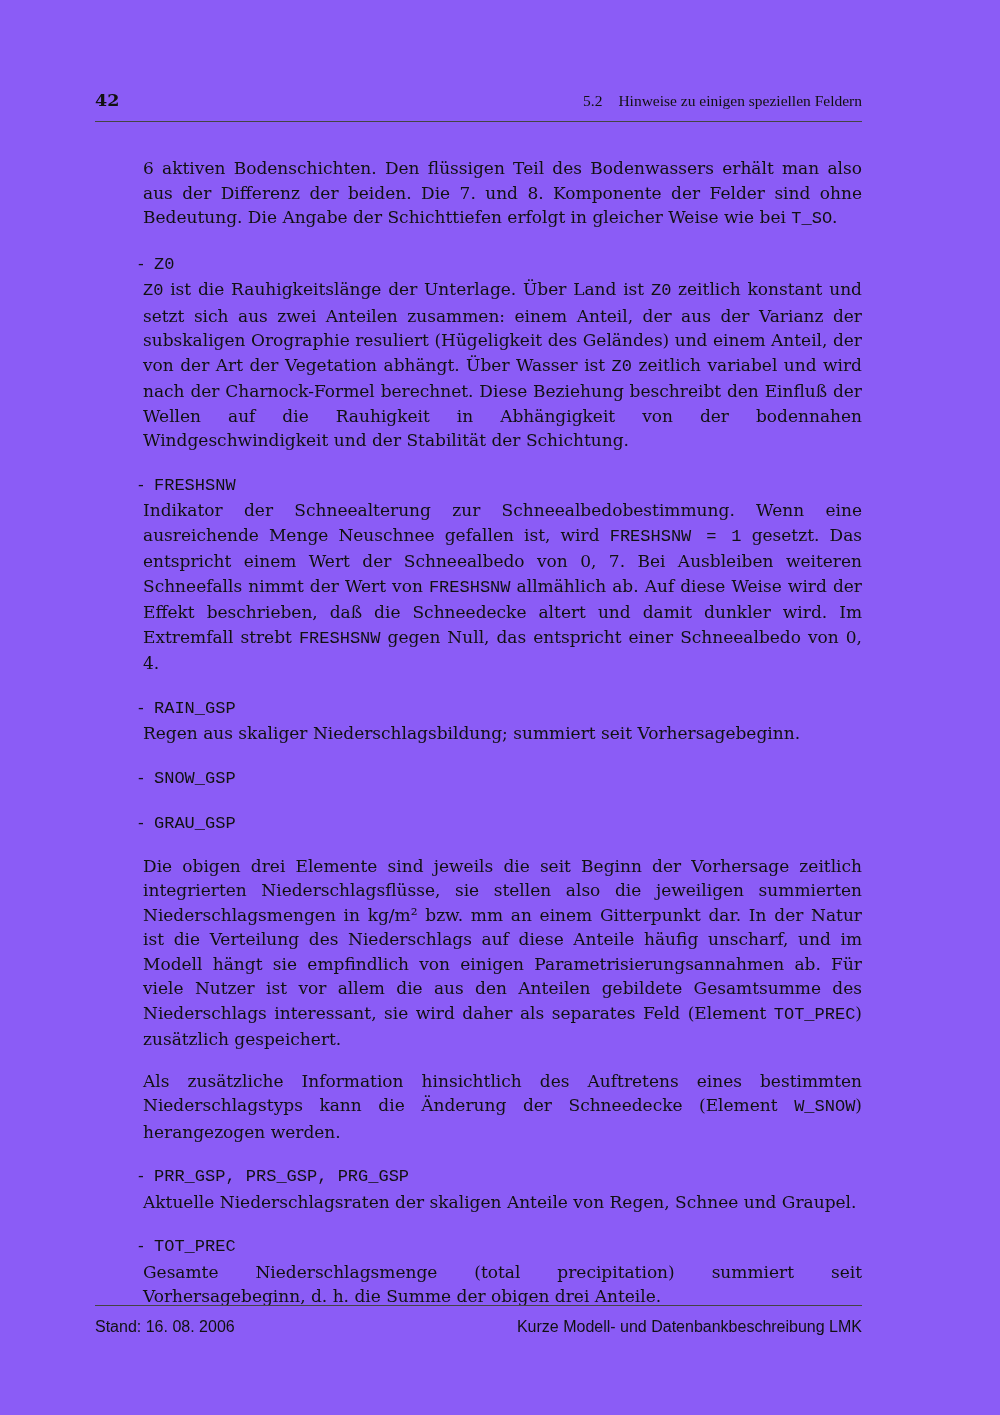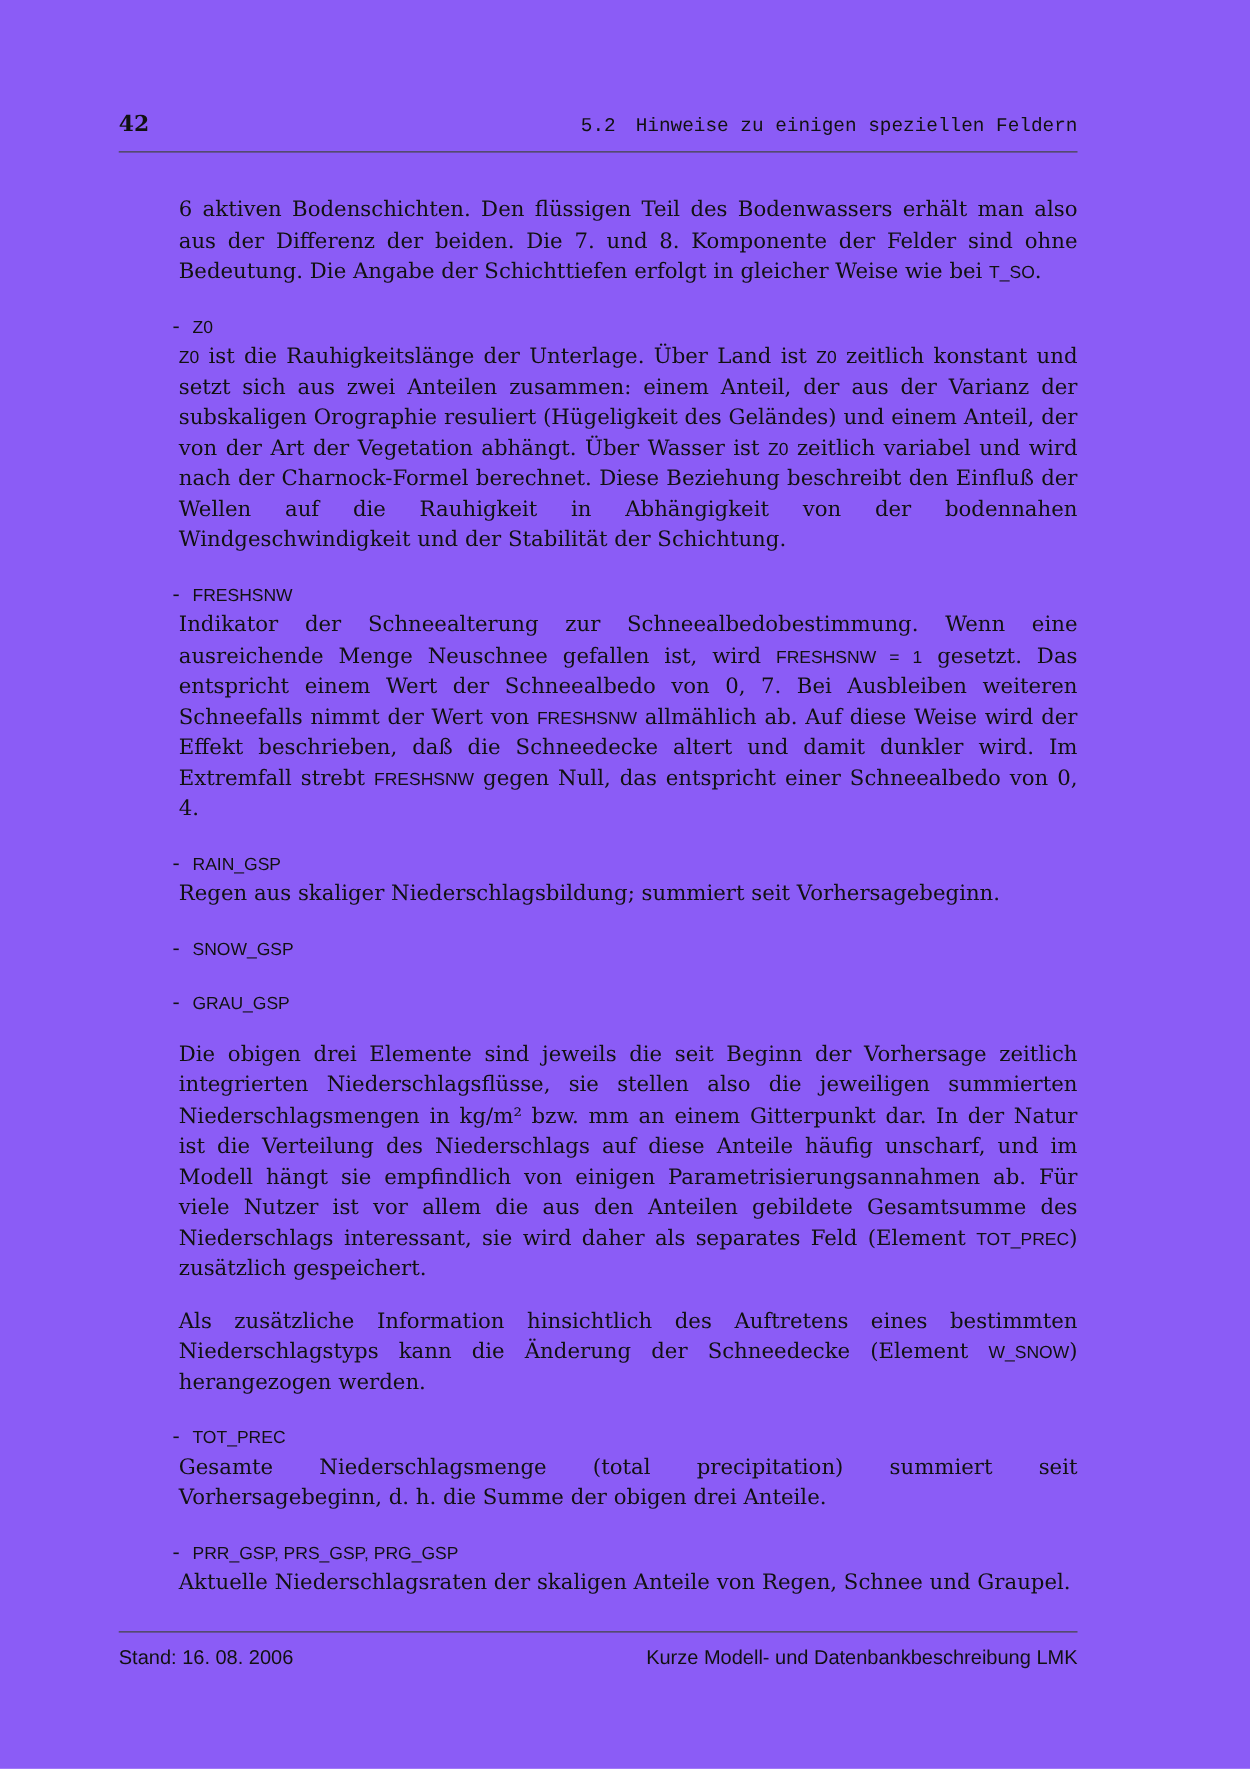--- a/index.html
+++ b/index.html
@@ -26,21 +26,21 @@
     justify-content: space-between;
     align-items: baseline;
     border-bottom: 1px solid #444444;
     padding-bottom: 7px;
   }
   .page-number {
     font-weight: bold;
     font-size: 17.5px;
   }
   .section-ref {
-    font-family: Liberation Mono, monospace;
+    font-family: Liberation Serif, serif;
     font-size: 15.5px;
   }
   .section-ref .sec-title { margin-left: 16px; }
 
   .content {
     position: absolute;
     left: 95px;
     right: 138px;
     top: 156px;
   }
@@ -51,22 +51,22 @@
   }
   .indented { margin-left: 48px; }
 
   .dlist .item { margin-top: 19px; }
   .term-row { margin-left: 43px; }
   .marker { display: inline-block; width: 16px; }
   .item-body { margin-left: 48px; }
   .para.follow { margin-top: 17px; }
 
   .code {
-    font-family: Liberation Sans, sans-serif;
-    font-size: 14px;
+    font-family: Liberation Mono, monospace;
+    font-size: 17px;
   }
   .term { font-weight: normal; }
 
   .footer {
     position: absolute;
     left: 95px;
     right: 138px;
     top: 1305px;
     border-top: 1px solid #444444;
     padding-top: 9px;
@@ -130,33 +130,33 @@
       <span class="marker">-</span><span class="term code">GRAU_GSP</span>
     </div>
     <div class="item-body">
             <p class="para follow">Die obigen drei Elemente sind jeweils die seit Beginn der Vorhersage zeitlich integrierten Niederschlagsflüsse, sie stellen also die jeweiligen summierten Niederschlagsmengen in kg/m² bzw. mm an einem Gitterpunkt dar. In der Natur ist die Verteilung des Niederschlags auf diese Anteile häufig unscharf, und im Modell hängt sie empfindlich von einigen Parametrisierungsannahmen ab. Für viele Nutzer ist vor allem die aus den Anteilen gebildete Gesamtsumme des Niederschlags interessant, sie wird daher als separates Feld (Element <span class="code">TOT_PREC</span>) zusätzlich gespeichert.</p>
             <p class="para follow">Als zusätzliche Information hinsichtlich des Auftretens eines bestimmten Niederschlagstyps kann die Änderung der Schneedecke (Element <span class="code">W_SNOW</span>) herangezogen werden.</p>
           </div>
   </div>
 
   <div class="item">
     <div class="term-row">
-      <span class="marker">-</span><span class="term code">TOT_PREC</span>
+      <span class="marker">-</span><span class="term code">PRR_GSP, PRS_GSP, PRG_GSP</span>
     </div>
     <div class="item-body">
-            <p class="para">Gesamte Niederschlagsmenge (total precipitation) summiert seit Vorhersagebeginn, d. h. die Summe der obigen drei Anteile.</p>
+            <p class="para">Aktuelle Niederschlagsraten der skaligen Anteile von Regen, Schnee und Graupel.</p>
           </div>
   </div>
 
   <div class="item">
     <div class="term-row">
-      <span class="marker">-</span><span class="term code">PRR_GSP, PRS_GSP, PRG_GSP</span>
+      <span class="marker">-</span><span class="term code">TOT_PREC</span>
     </div>
     <div class="item-body">
-            <p class="para">Aktuelle Niederschlagsraten der skaligen Anteile von Regen, Schnee und Graupel.</p>
+            <p class="para">Gesamte Niederschlagsmenge (total precipitation) summiert seit Vorhersagebeginn, d. h. die Summe der obigen drei Anteile.</p>
           </div>
   </div>
 </div>
   </main>
 
   <footer class="footer">
     <span>Stand: 16. 08. 2006</span>
     <span>Kurze Modell- und Datenbankbeschreibung LMK</span>
   </footer>
 

